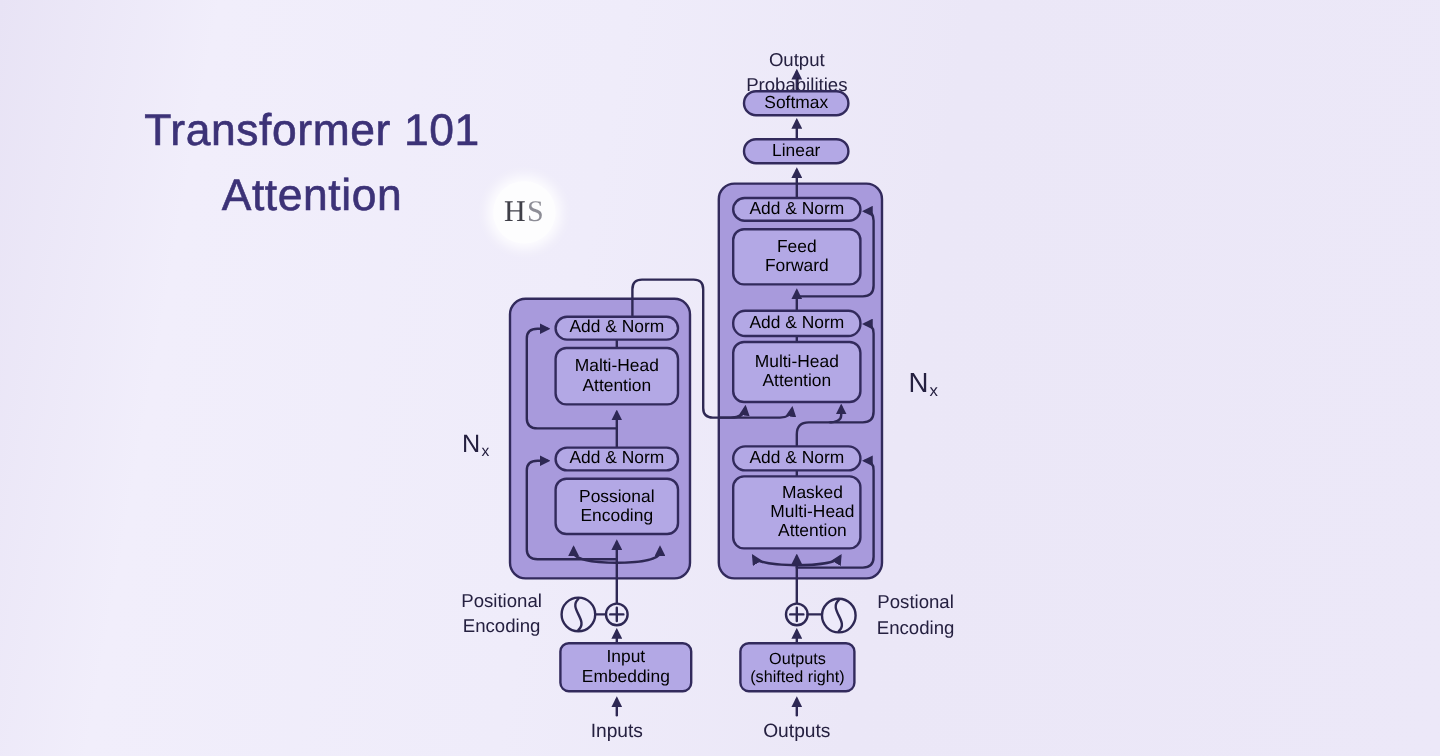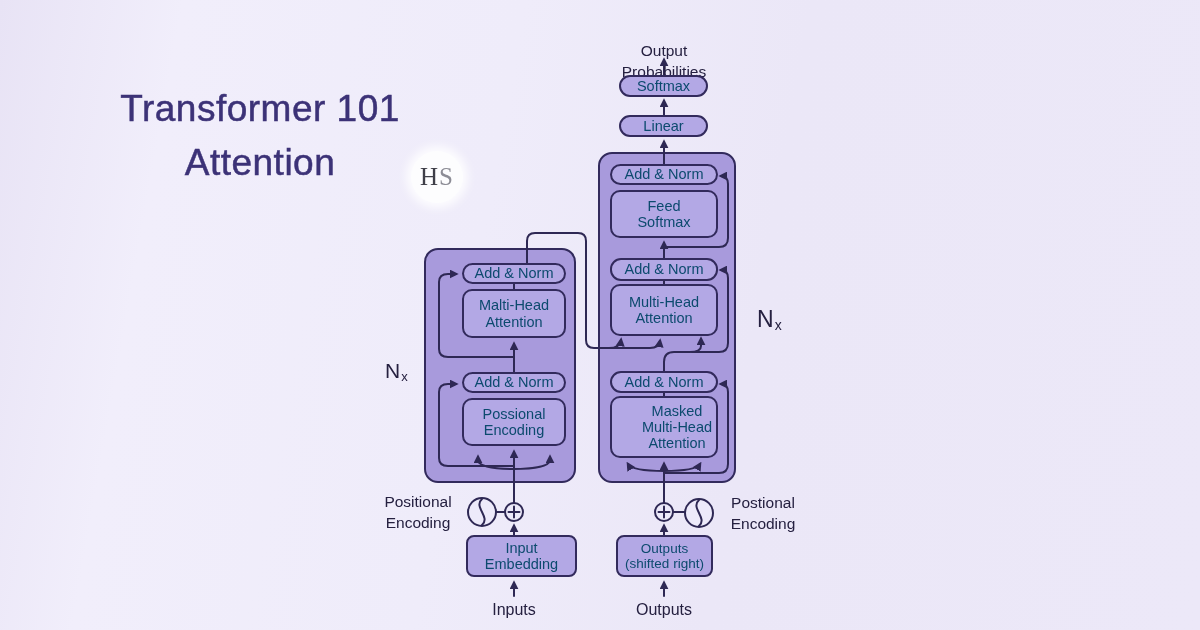--- a/index.html
+++ b/index.html
@@ -21,21 +21,21 @@
   }
   .logo .h{color:#3f3f48;}
   .logo .s{color:#8d8d96;}
   .container-box{
     position:absolute;background:#a89adc;border:2px solid #322a5c;border-radius:14px;
     box-sizing:border-box;
   }
   .box{
     position:absolute;background:#b3a8e5;border:2px solid #322a5c;border-radius:10px;
     box-sizing:border-box;display:flex;align-items:center;justify-content:center;
-    text-align:center;color:#0c4a6e;font-size:14.5px;line-height:1.12;z-index:3;
+    text-align:center;color:#000000;font-size:14.5px;line-height:1.12;z-index:3;
   }
   .pill{border-radius:11px;}
   .dlabel{
     position:absolute;color:#252040;font-size:15.5px;line-height:1.34;text-align:center;z-index:3;
   }
   .nx{position:absolute;color:#252040;z-index:3;}
   .nx .bign{font-size:21px;}
   .nx .subx{font-size:13px;position:relative;top:3px;left:1px;}
   svg.wires{position:absolute;left:0;top:0;z-index:2;pointer-events:none;}
   .flow{stroke:#2e2854;stroke-width:2;fill:none;stroke-linecap:round;}
@@ -112,21 +112,21 @@
       <path class="flow" d="M 699 500 C 690 508 708 518 699 526"></path>
     </g>
   </svg>
 
   <div class="dlabel" style="left:602px;top:10px;width:124px;margin-top:31px;">Output Probabilities</div>
   <div class="box pill" style="left:619px;top:75px;width:89px;height:22px;">Softmax</div>
   <div class="box pill" style="left:619px;top:115px;width:89px;height:22px;">Linear</div>
 
   <div class="box pill" style="left:610px;top:164px;width:108px;height:21px;">Add &amp; Norm</div>
   <div class="box" style="left:610px;top:190px;width:108px;height:48px;">
-    <span style="width:64px;">Feed Softmax</span>
+    <span style="width:64px;">Feed Forward</span>
   </div>
   <div class="box pill" style="left:610px;top:258px;width:108px;height:23px;">Add &amp; Norm</div>
   <div class="box" style="left:610px;top:284px;width:108px;height:52px;">
     <span style="width:90px;">Multi-Head Attention</span>
   </div>
   <div class="box pill" style="left:610px;top:371px;width:108px;height:22px;">Add &amp; Norm</div>
   <div class="box" style="left:610px;top:396px;width:108px;height:62px;padding-left:26px;">
     <span style="width:90px;">Masked Multi-Head Attention</span>
   </div>
 

